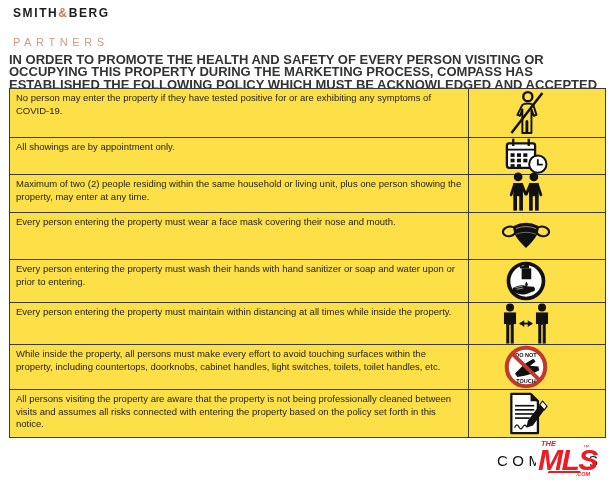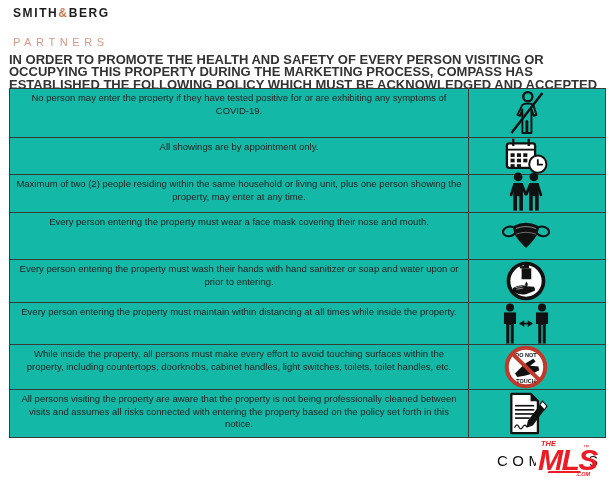--- a/index.html
+++ b/index.html
@@ -18,21 +18,21 @@
   
   .intro{
     position:absolute;left:9px;top:54px;width:601px;
     font-size:13px;font-weight:bold;line-height:12.4px;color:#333;
     text-transform:uppercase;
   }
 
   
   .policy-table{
     position:absolute;left:9px;top:88px;width:597px;
-    border:1.4px solid #3a3a3a;background:#14b8a6;box-sizing:border-box;text-align:center;
+    border:1.4px solid #3a3a3a;background:#fde047;box-sizing:border-box;
   }
   .prow{display:flex;border-top:1px solid #3a3a3a;box-sizing:border-box;}
   .prow:first-child{border-top:none;}
   .cell-text{
     flex:1;padding:3px 6px 2px 6px;font-size:9.5px;line-height:12.6px;color:#232323;
     box-sizing:border-box;
   }
   .cell-icon{
     width:137px;border-left:1px solid #3a3a3a;display:flex;align-items:center;justify-content:center;
     box-sizing:border-box;overflow:visible;padding-right:22px;

